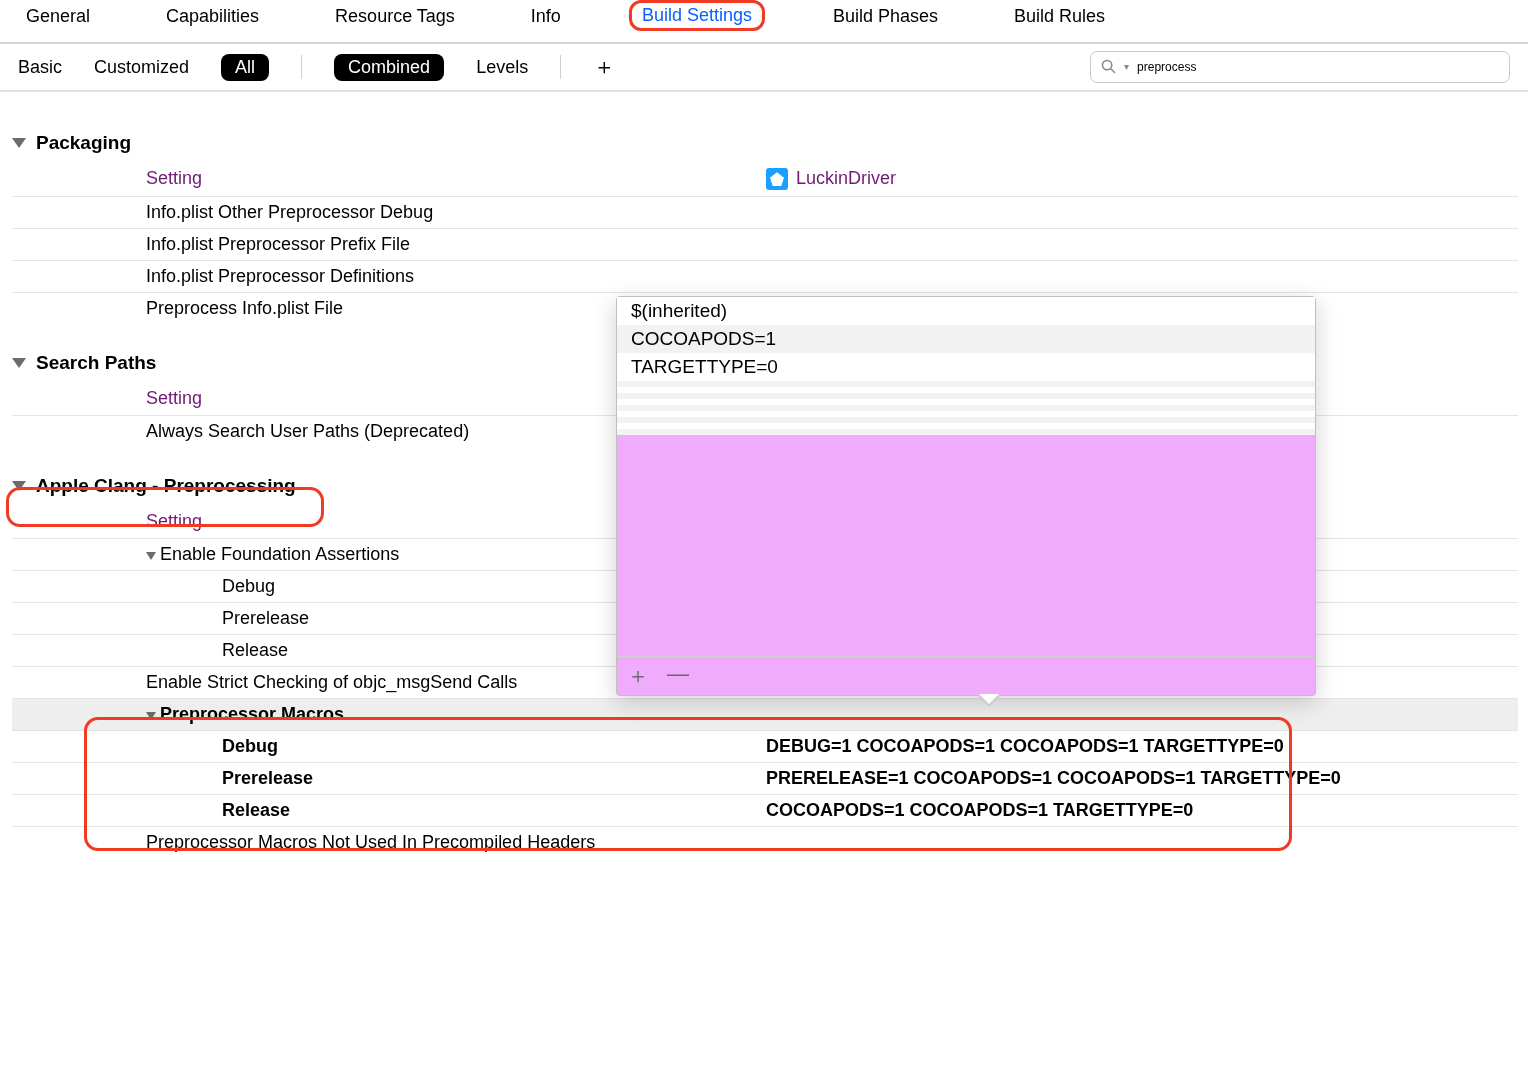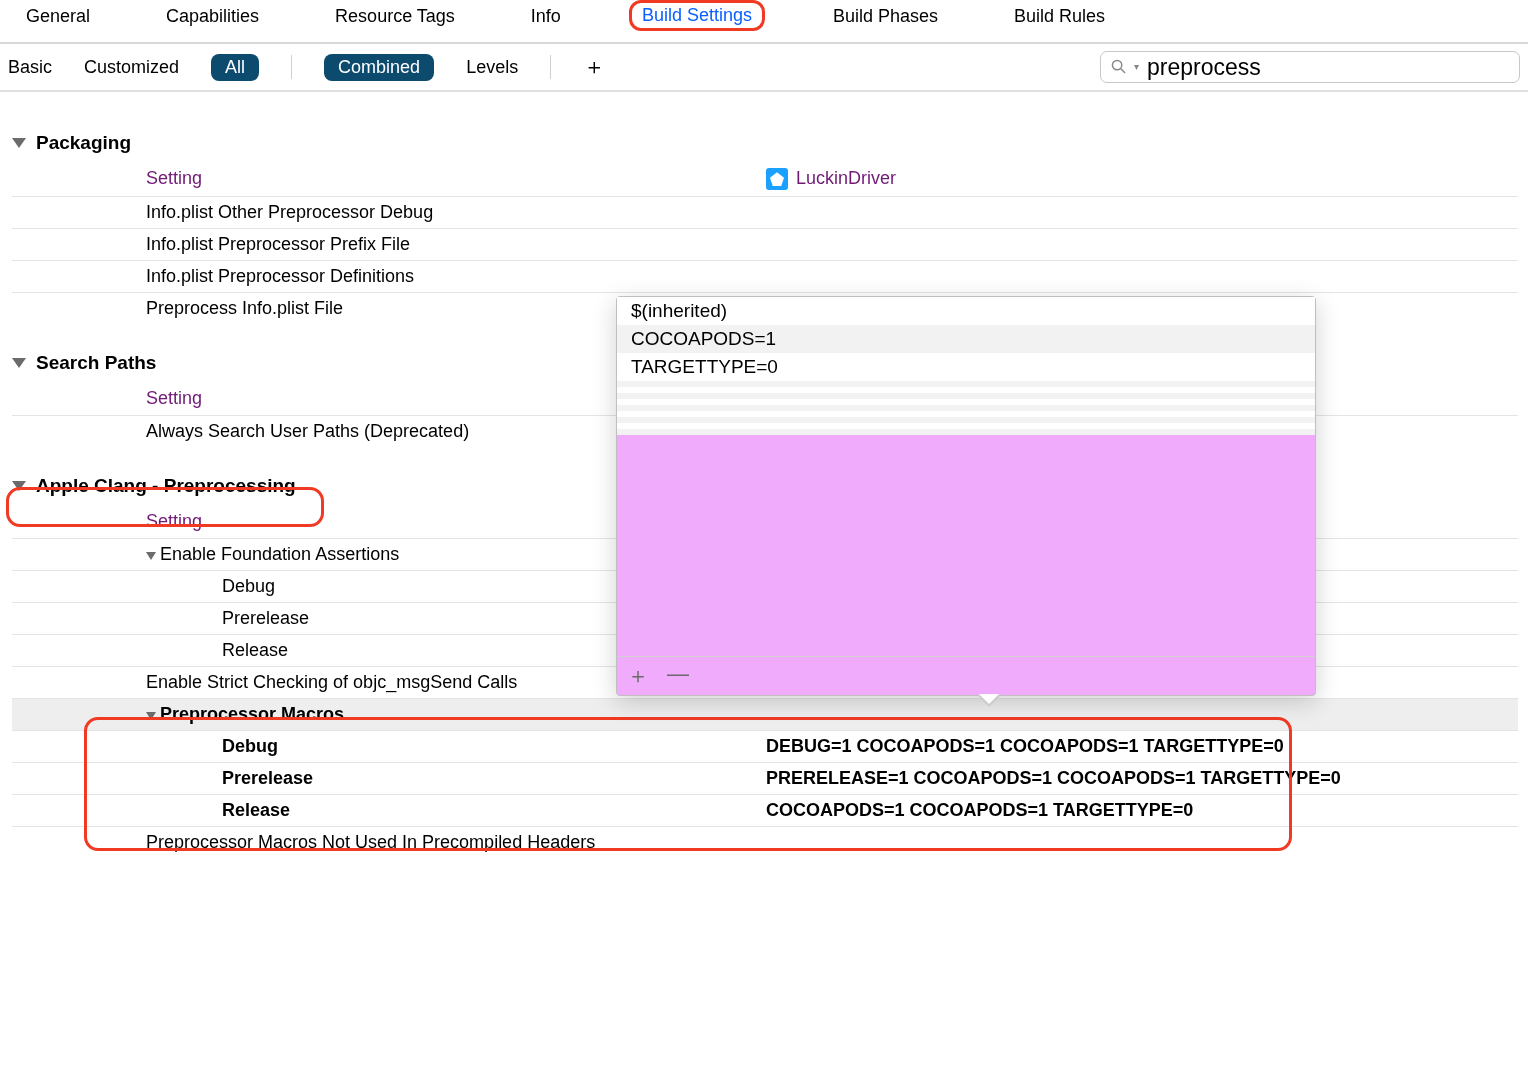--- a/index.html
+++ b/index.html
@@ -28,26 +28,26 @@
     border: 3.5px solid #f03a24;
     border-radius: 12px;
     padding: 2px 10px;
   }
   
   .filter-bar {
     display: flex;
     align-items: center;
     height: 48px;
     border-bottom: 2px solid #e0e0e0;
-    padding: 0 8px;
+    padding: 0 18px;
     gap: 32px;
   }
   .filter-item { cursor: default; }
   .pill {
-    background: #0c4a6e;
+    background: #000000;
     color: #fff;
     border-radius: 8px;
     padding: 3px 14px;
   }
   .vsep {
     width: 1px; height: 24px; background: #d0d0d0;
   }
   .plus-btn {
     font-size: 22px; font-weight: 400; cursor: default;
   }
@@ -59,21 +59,21 @@
     border-radius: 7px;
     height: 32px;
     padding: 0 10px;
     gap: 8px;
     width: 420px;
     flex-shrink: 0;
   }
   .search-icon { color: #888; font-size: 16px; position: relative; top:1px;}
   .chev-down { font-size: 10px; color: #888; position: relative; top:-1px;}
   .search-input {
-    border: none; outline: none; font-size: 23px; flex: 1;
+    border: none; outline: none; font-size: 12px; flex: 1;
     background: transparent;
   }
   
   .content { padding: 12px 10px 40px 12px; position: relative; }
   .section-header {
     display: flex; align-items: center; gap: 4px;
     font-weight: 700; font-size: 19px;
     padding: 28px 0 8px 0;
   }
   .tri {

